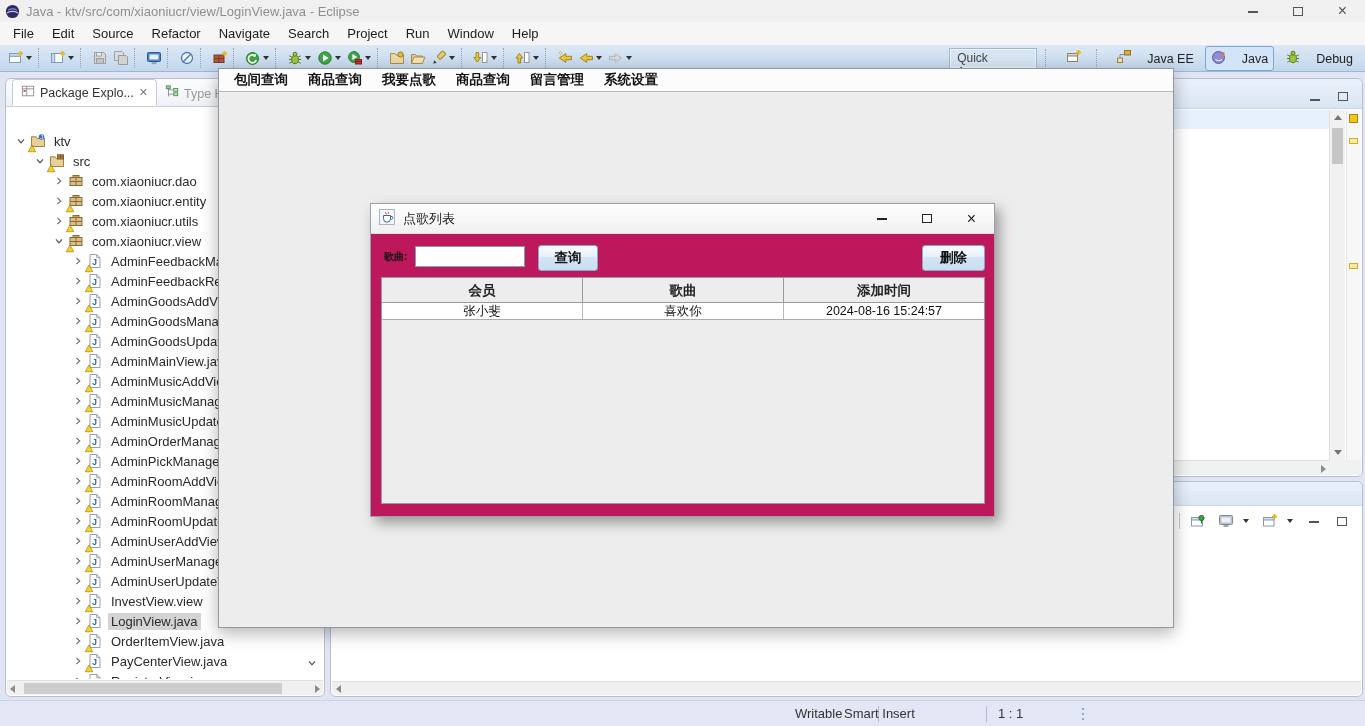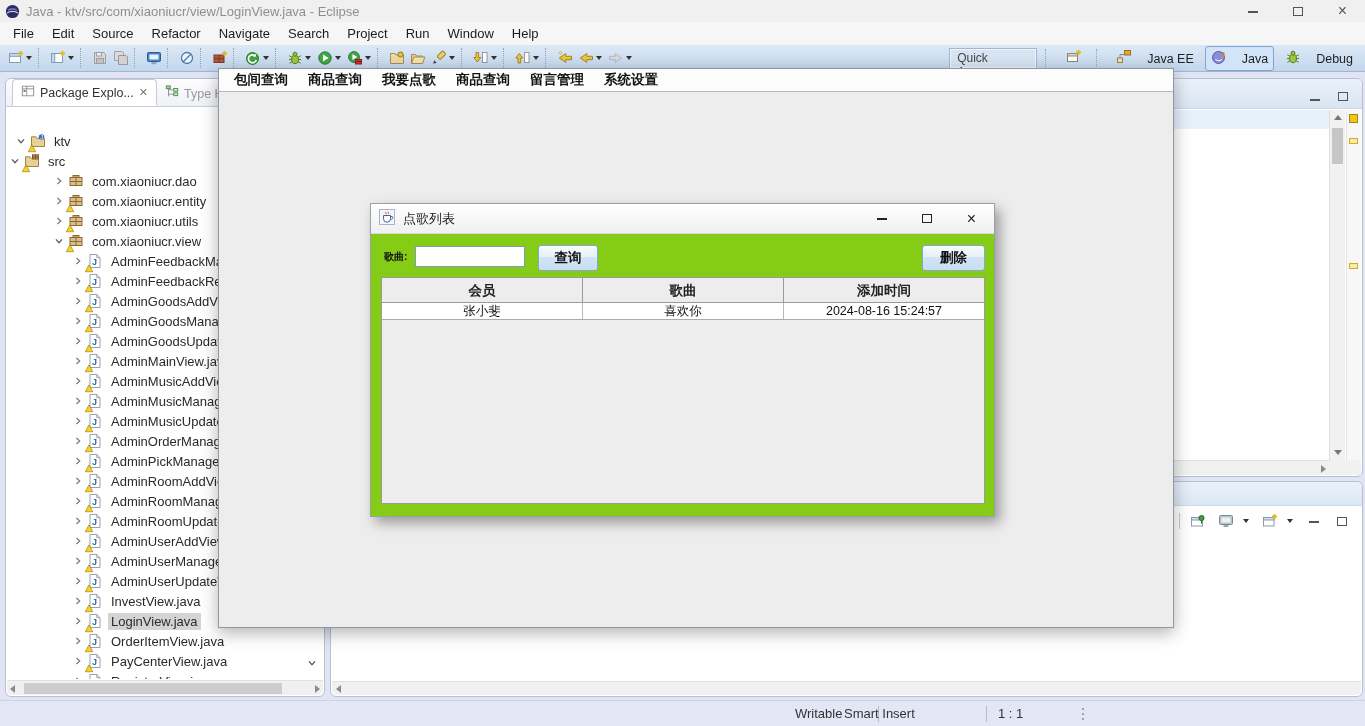--- a/index.html
+++ b/index.html
@@ -82,21 +82,21 @@
          border:1px solid #8f98a4; box-shadow:0 5px 16px rgba(0,0,0,.30); z-index:30; }
   .ktv-titlebar { height:28px; background:linear-gradient(#ffffff,#f1f1f1); border-bottom:1px solid #e2e2e2; display:flex; align-items:center; position:relative; }
   .ktv-titlebar .wicon { margin:0 7px 0 7px; }
   .ktv-title { font-size:13px; color:#9aa0a6; }
   .jwin-controls { position:absolute; right:0; top:0; height:100%; display:flex; }
   .jwin-btn { width:45px; display:flex; align-items:center; justify-content:center; color:#555; }
   .ktv-menubar { height:23px; background:#fcfcfc; border-bottom:1px solid #b9b9b9; display:flex; align-items:center; padding-left:5px; }
   .ktv-menu-item { padding:0 10px; font-size:13.5px; font-weight:bold; color:#141414; line-height:22px; }
 
   
-  #dlg { position:absolute; left:370px; top:203px; width:625px; height:314px; background:#84cc16;
+  #dlg { position:absolute; left:370px; top:203px; width:625px; height:314px; background:#be185d;
          border:1px solid #99a0a8; box-shadow:5px 6px 12px rgba(0,0,0,.35); z-index:40; }
   .dlg-titlebar { height:30px; background:linear-gradient(#ffffff,#f0f0f0); border-bottom:1px solid #dadada; display:flex; align-items:center; position:relative; }
   .dlg-titlebar .wicon { margin:0 8px 0 8px; }
   .dlg-title { font-size:13px; color:#1a1a1a; }
   .dlg-titlebar .jwin-btn { color:#222; }
   .dlg-label { position:absolute; left:13px; top:46px; font-size:10px; font-weight:bold; color:#111; }
   .dlg-input { position:absolute; left:44px; top:42px; width:110px; height:21px; border:1px solid #7f9db9; background:#fff; font-size:13px; padding:0 3px; font-family:inherit; }
   .jbtn { position:absolute; height:26px; top:41px; display:flex; align-items:center; justify-content:center;
           background:linear-gradient(#f7fbfe,#e6f0fa 45%,#d2e4f5 46%,#cadef2); border:1px solid #86a7cb; border-radius:3px;
           font-size:13.5px; font-weight:bold; color:#111; font-family:inherit; }
@@ -440,21 +440,21 @@
           </span>
           <span class="ticon"><svg width="16" height="16" viewBox="0 0 16 16">
               <path d="M1.5 13.5V3.8h4.6l1.2 1.7h7.2v8z" fill="#e9d195" stroke="#9e8347"></path>
               <circle cx="11.5" cy="4" r="2.8" fill="#3a6ec0"></circle>
               <text x="10.3" y="6.4" font-size="5.8" fill="#fff" font-family="sans-serif">J</text>
             </svg><span class="warnov"><svg width="10" height="10" viewBox="0 0 16 16">
                 <path d="M2 14 8 3l6 11z" fill="#fbd21b" stroke="#93770a"></path>
               </svg></span></span>
           <span class="tlabel">ktv</span>
         </div>
-        <div class="trow" style="">
+        <div class="trow" style="padding-left: 25px;">
           <span class="chev">
             <svg width="14" height="14" viewBox="0 0 16 16">
               <path d="M4.5 6.2 8 10l3.5-3.8" fill="none" stroke="#5a5a5a" stroke-width="1.4"></path>
             </svg>
           </span>
           <span class="ticon"><svg width="16" height="16" viewBox="0 0 16 16">
               <path d="M1.5 13.5V3.8h4.6l1.2 1.7h7.2v8z" fill="#e9d195" stroke="#9e8347"></path>
               <rect x="8.5" y="1.8" width="6" height="4.2" fill="#c89058" stroke="#7c5a28"></rect>
               <path d="M8.5 3.9h6M11.5 1.8V6" stroke="#7c5a28" fill="none"></path>
             </svg><span class="warnov"><svg width="10" height="10" viewBox="0 0 16 16">
@@ -781,21 +781,21 @@
               <path d="M6.2 4.5 10 8l-3.8 3.5" fill="none" stroke="#7a7a7a" stroke-width="1.4"></path>
             </svg>
           </span>
           <span class="ticon"><svg width="16" height="16" viewBox="0 0 16 16">
               <path d="M3 1.5h6.8L13 4.7V14.5H3z" fill="#fff" stroke="#9aa0a8"></path>
               <path d="M9.8 1.5v3.2H13" fill="none" stroke="#9aa0a8"></path>
               <text x="5" y="12" font-size="9" font-weight="bold" fill="#2b6bb0" font-family="sans-serif">J</text>
             </svg><span class="warnov"><svg width="10" height="10" viewBox="0 0 16 16">
                 <path d="M2 14 8 3l6 11z" fill="#fbd21b" stroke="#93770a"></path>
               </svg></span></span>
-          <span class="tlabel">InvestView.java</span>
+          <span class="tlabel">InvestView.view</span>
         </div>
         <div class="trow" style="padding-left: 63px;">
           <span class="chev">
             <svg width="14" height="14" viewBox="0 0 16 16">
               <path d="M6.2 4.5 10 8l-3.8 3.5" fill="none" stroke="#7a7a7a" stroke-width="1.4"></path>
             </svg>
           </span>
           <span class="ticon"><svg width="16" height="16" viewBox="0 0 16 16">
               <path d="M3 1.5h6.8L13 4.7V14.5H3z" fill="#fff" stroke="#9aa0a8"></path>
               <path d="M9.8 1.5v3.2H13" fill="none" stroke="#9aa0a8"></path>

